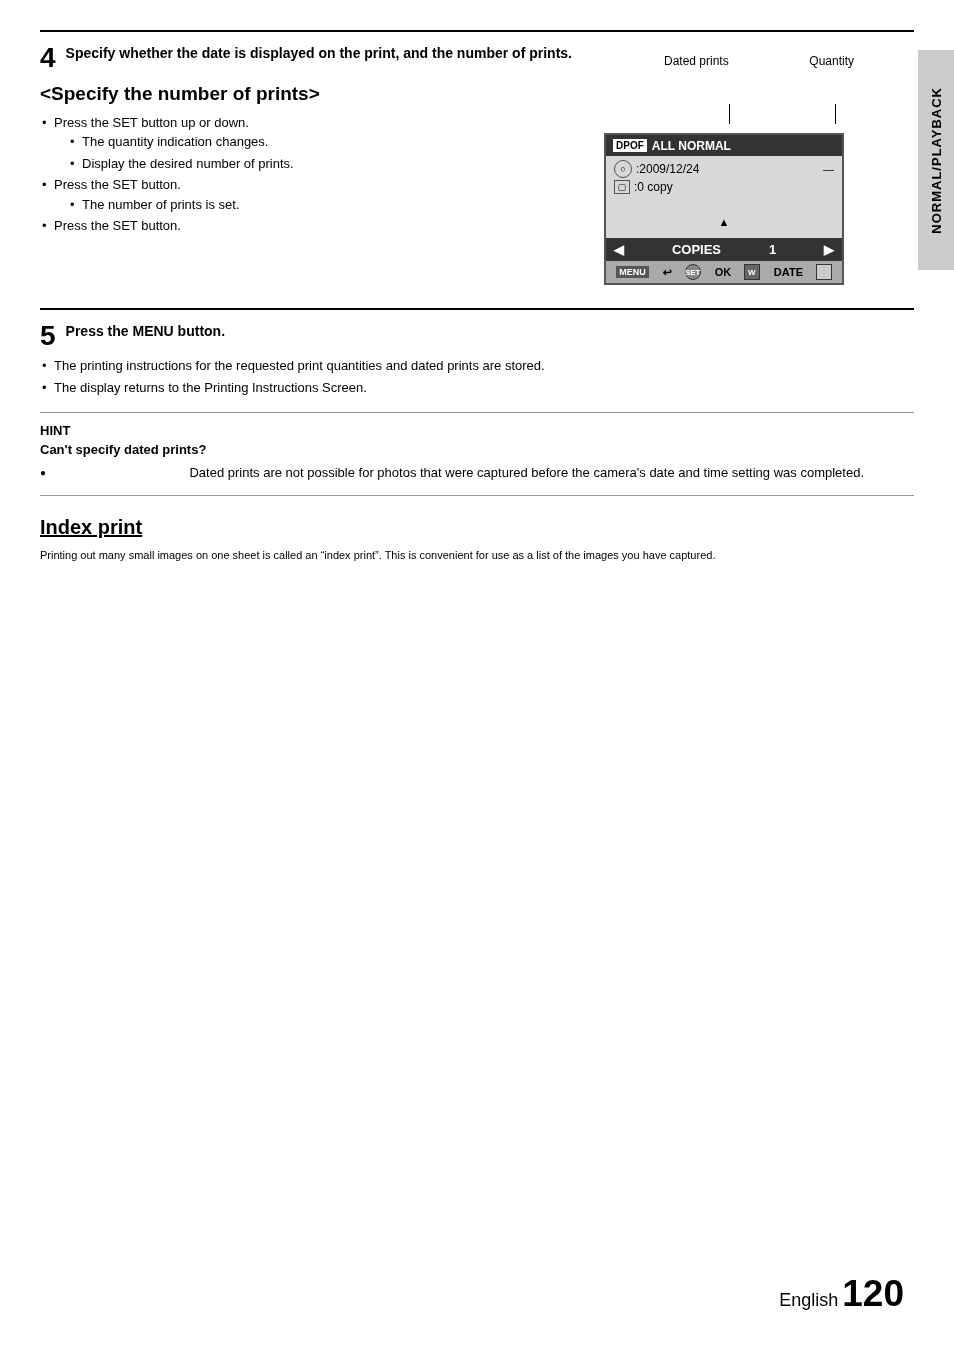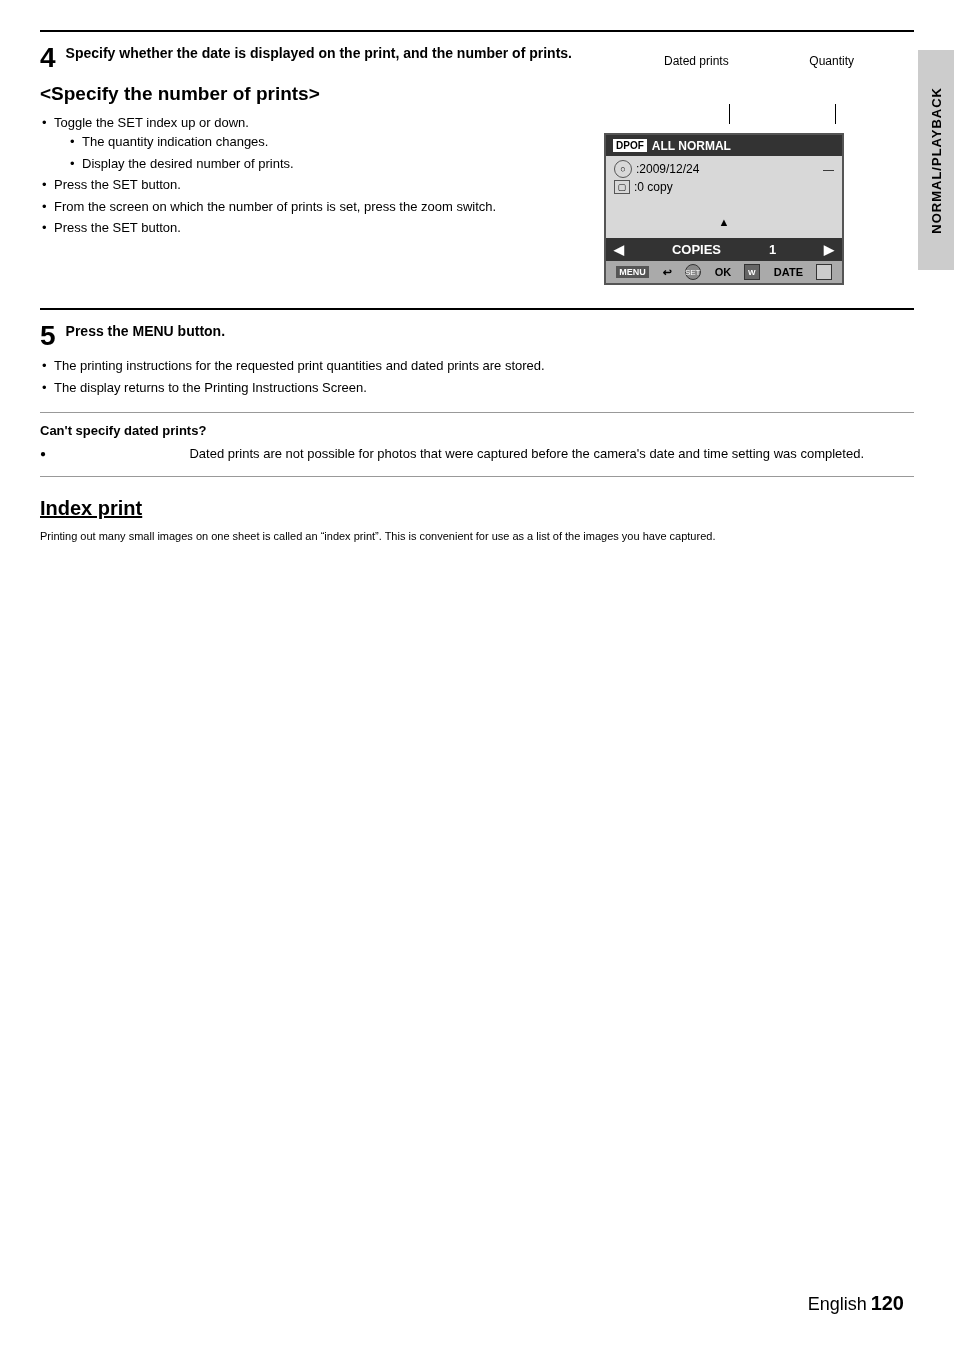--- a/index.html
+++ b/index.html
@@ -263,21 +263,21 @@
       width: 16px;
       height: 16px;
       border: 1px solid #333;
       border-radius: 50%;
       display: inline-flex;
       align-items: center;
       justify-content: center;
       font-size: 8px;
       background: #888;
       color: #fff;
-      font-weight: normal;
+      font-weight: bold;
     }
 
     .btn-icon-date {
       width: 16px;
       height: 16px;
       border: 1px solid #333;
       display: inline-flex;
       align-items: center;
       justify-content: center;
       font-size: 8px;
@@ -372,21 +372,21 @@
       right: 50px;
       font-size: 14px;
     }
 
     .page-number .lang {
       font-size: 18px;
       font-weight: normal;
     }
 
     .page-number .num {
-      font-size: 20px;
+      font-size: 37px;
       font-weight: bold;
     }
   </style>
 </head>
 <body>
 
 <div class="page-container">
 
   <div class="sidebar-label">
     <span>NORMAL/PLAYBACK</span>
@@ -395,32 +395,34 @@
   <div class="step4-section">
     <div class="step4-left">
       <div style="display:flex; align-items:flex-start; margin-bottom:8px;">
         <span class="step-number">4</span>
         <div class="step-title">Specify whether the date is displayed on the print, and the number of prints.</div>
       </div>
       <div class="step-content">
         <div class="subheading">&lt;Specify the number of prints&gt;</div>
         <ul>
           <li>
-            <span>Toggle the SET index up or down.</span>
+            <span>Press the SET button up or down.</span>
             <ul>
               <li>The quantity indication changes.</li>
               <li>Display the desired number of prints.</li>
             </ul>
           </li>
           <li>
             <span>Press the SET button.</span>
+            <ul>
+              <li>The number of prints is set.</li>
+            </ul>
           </li>
         </ul>
         <ul>
-          <li>From the screen on which the number of prints is set, press the zoom switch.</li>
           <li>Press the SET button.</li>
         </ul>
       </div>
     </div>
 
     <div class="step4-right">
       <div class="annotation-area">
         <div style="position:relative; height:45px; margin-bottom:4px;">
           <span class="annotation-dated">Dated prints</span>
           <span class="annotation-quantity">Quantity</span>
@@ -487,20 +489,21 @@
     </div>
     <div class="step-content">
       <ul>
         <li>The printing instructions for the requested print quantities and dated prints are stored.</li>
         <li>The display returns to the Printing Instructions Screen.</li>
       </ul>
     </div>
   </div>
 
   <div class="hint-section">
+    <div class="hint-label">HINT</div>
     <div class="hint-subheading">Can't specify dated prints?</div>
     <div class="hint-body">
       <ul>
         <li>Dated prints are not possible for photos that were captured before the camera's date and time setting was completed.</li>
       </ul>
     </div>
   </div>
 
   <div class="index-print-section">
     <div class="index-print-title">Index print</div>

